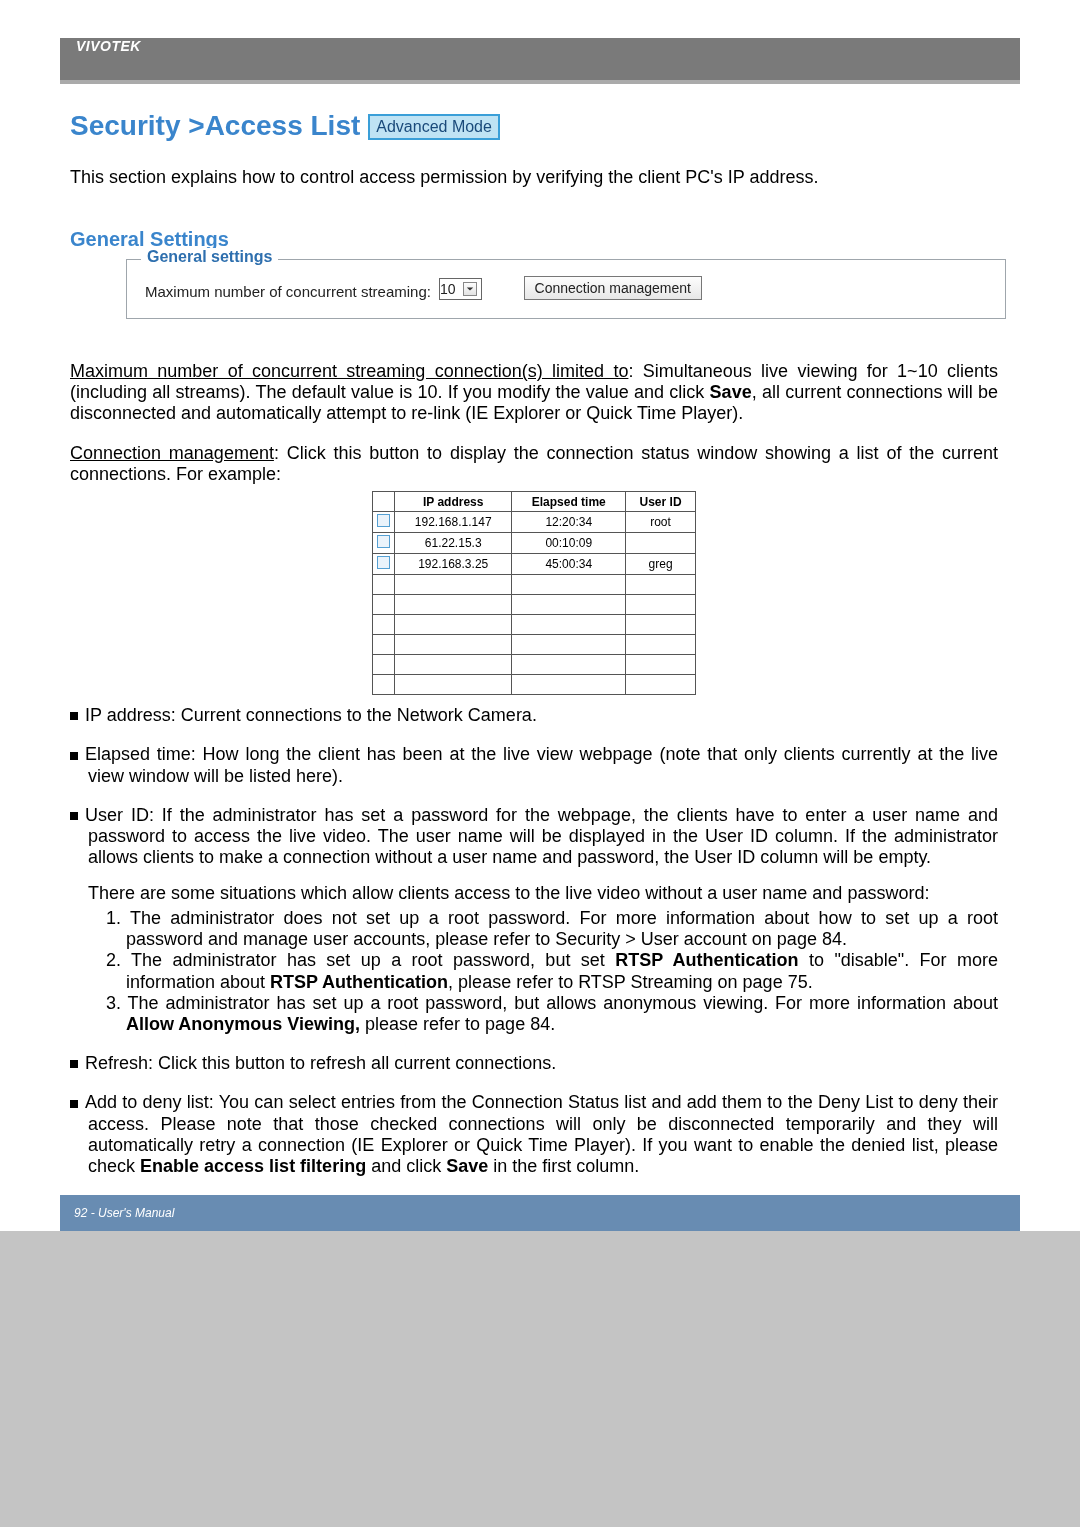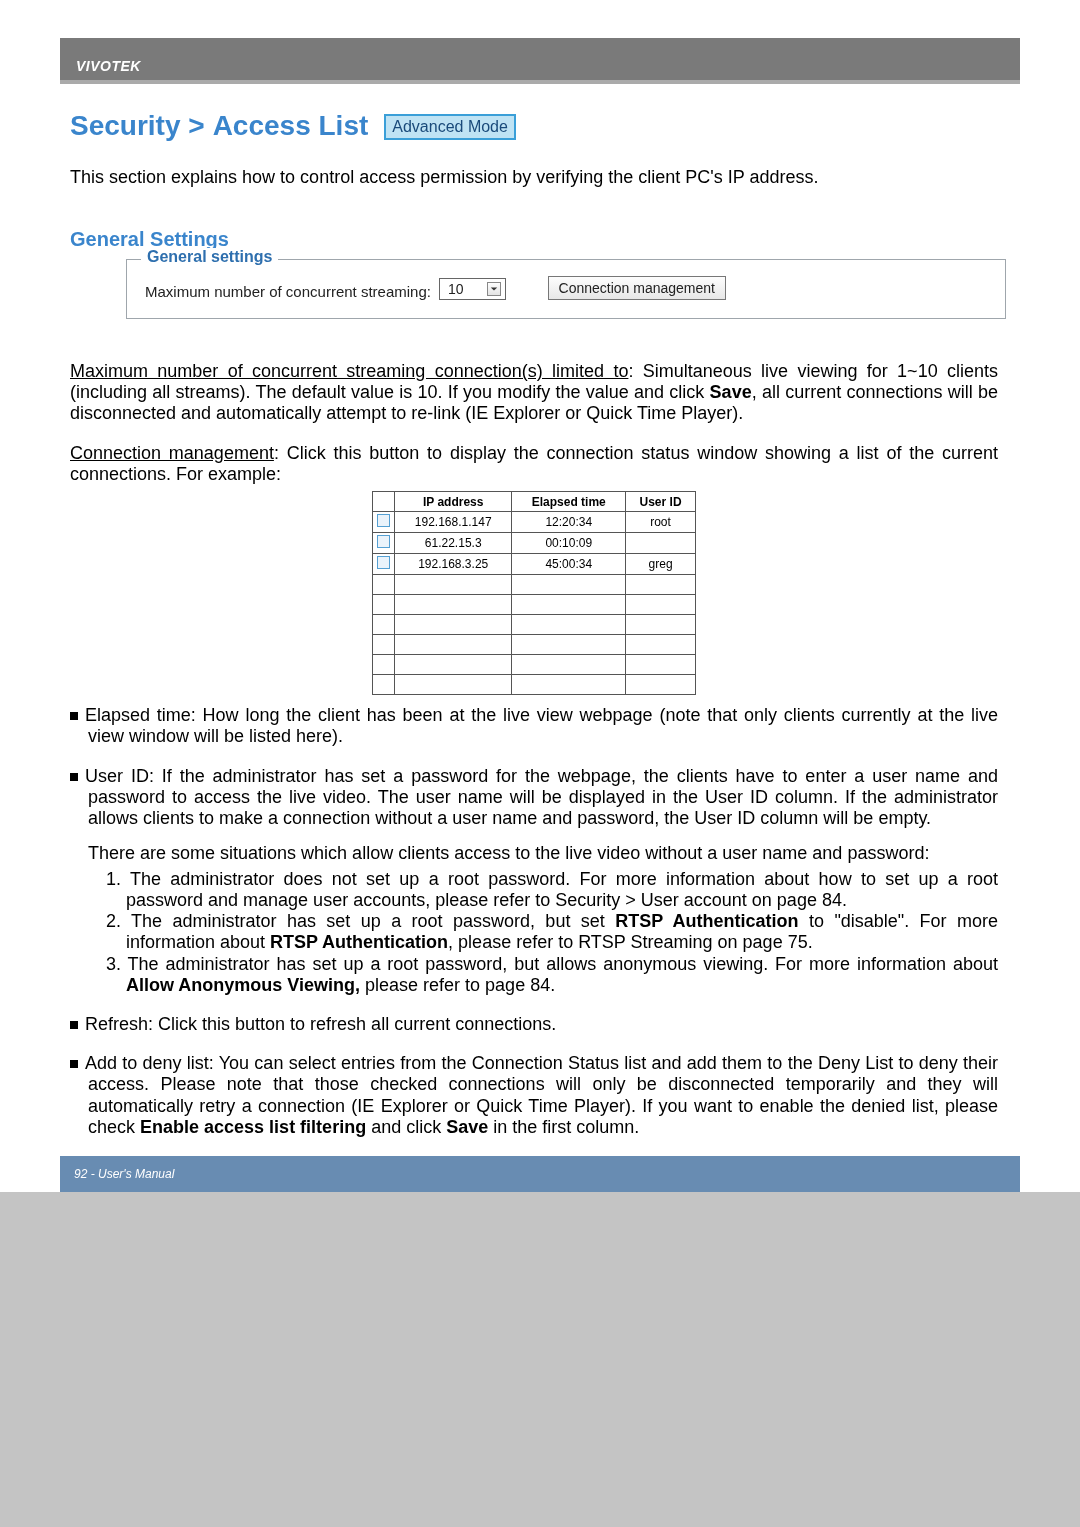--- a/index.html
+++ b/index.html
@@ -7,40 +7,40 @@
   .page {
     width: 1080px;
     padding: 38px 60px 0 60px;
     background: #fff;
   }
   .topband {
     height: 46px;
     background: #7a7a7a;
     border-bottom: 4px solid #aaa;
     display: flex;
-    align-items: flex-end;
+    align-items: flex-start;
     padding: 0 0 6px 16px;
     width: 100%;
   }
   .brand {
     color: #fff;
     font-size: 14px;
     font-weight: bold;
     font-style: italic;
     letter-spacing: .5px;
   }
   .content {
     padding: 26px 10px 0 10px;
     width: 948px;
     margin-left: 0;
   }
   .h1row {
     display: flex;
     align-items: baseline;
-    gap: 8px;
+    gap: 0;
     margin-bottom: 24px;
   }
   .h1 {
     color: #3a85cc;
     font-size: 28px;
     font-weight: bold;
   }
   .badge {
     display: inline-block;
     border: 2px solid #3a9fd8;
@@ -87,23 +87,23 @@
     align-items: flex-end;
     gap: 8px;
     font-size: 15px;
     color: #222;
   }
   .select-fake {
     display: inline-flex;
     align-items: center;
     border: 1px solid #666;
     height: 22px;
-    padding: 0 4px 0 8px;
+    padding: 0 4px 0 0;
     background: #fff;
-    gap: 23px;
+    gap: 7px;
     font-size: 14px;
   }
   .select-fake .caret {
     width: 14px;
     height: 14px;
     border: 1px solid #888;
     display: inline-flex;
     align-items: center;
     justify-content: center;
     background: linear-gradient(#fefefe,#e3e3e3);
@@ -302,20 +302,21 @@
                 <td class="chk"></td>
                 <td></td>
                 <td></td>
                 <td></td>
               </tr>
         </tbody>
           </table>
       </div>
     </div>
 
+    <p class="bul"><span class="sq"></span><span>IP address: Current connections to the Network Camera.</span></p>
 
     <p class="bul"><span class="sq"></span><span>Elapsed time: How long the client has been at the live view webpage (note that only clients currently at the live view window will be listed here).</span></p>
 
     <p class="bul" style="margin-bottom:14px"><span class="sq"></span><span>User ID: If the administrator has set a password for the webpage, the clients have to enter a user name and password to access the live video. The user name will be displayed in the User ID column. If  the administrator allows clients to make a connection without a user name and password, the User ID column will be empty.</span></p>
 
     <p class="cont">There are some situations which allow clients access to the live video without a user name and password:</p>
     <div class="numlist">
       <p class="item">1. The administrator does not set up a root password. For more information about how to set up a root password and manage user accounts, please refer to Security &gt; User account on page 84.</p>
       <p class="item"><span>2. The administrator has set up a root password, but set </span><span class="b">RTSP Authentication</span><span> to "disable". For more information about </span><span class="b">RTSP Authentication</span><span>, please refer to RTSP Streaming on page 75.</span></p>
       <p class="item"><span>3. The administrator has set up a root password, but allows anonymous viewing. For more information about </span><span class="b">Allow Anonymous Viewing,</span><span> please refer to page 84.</span></p>

